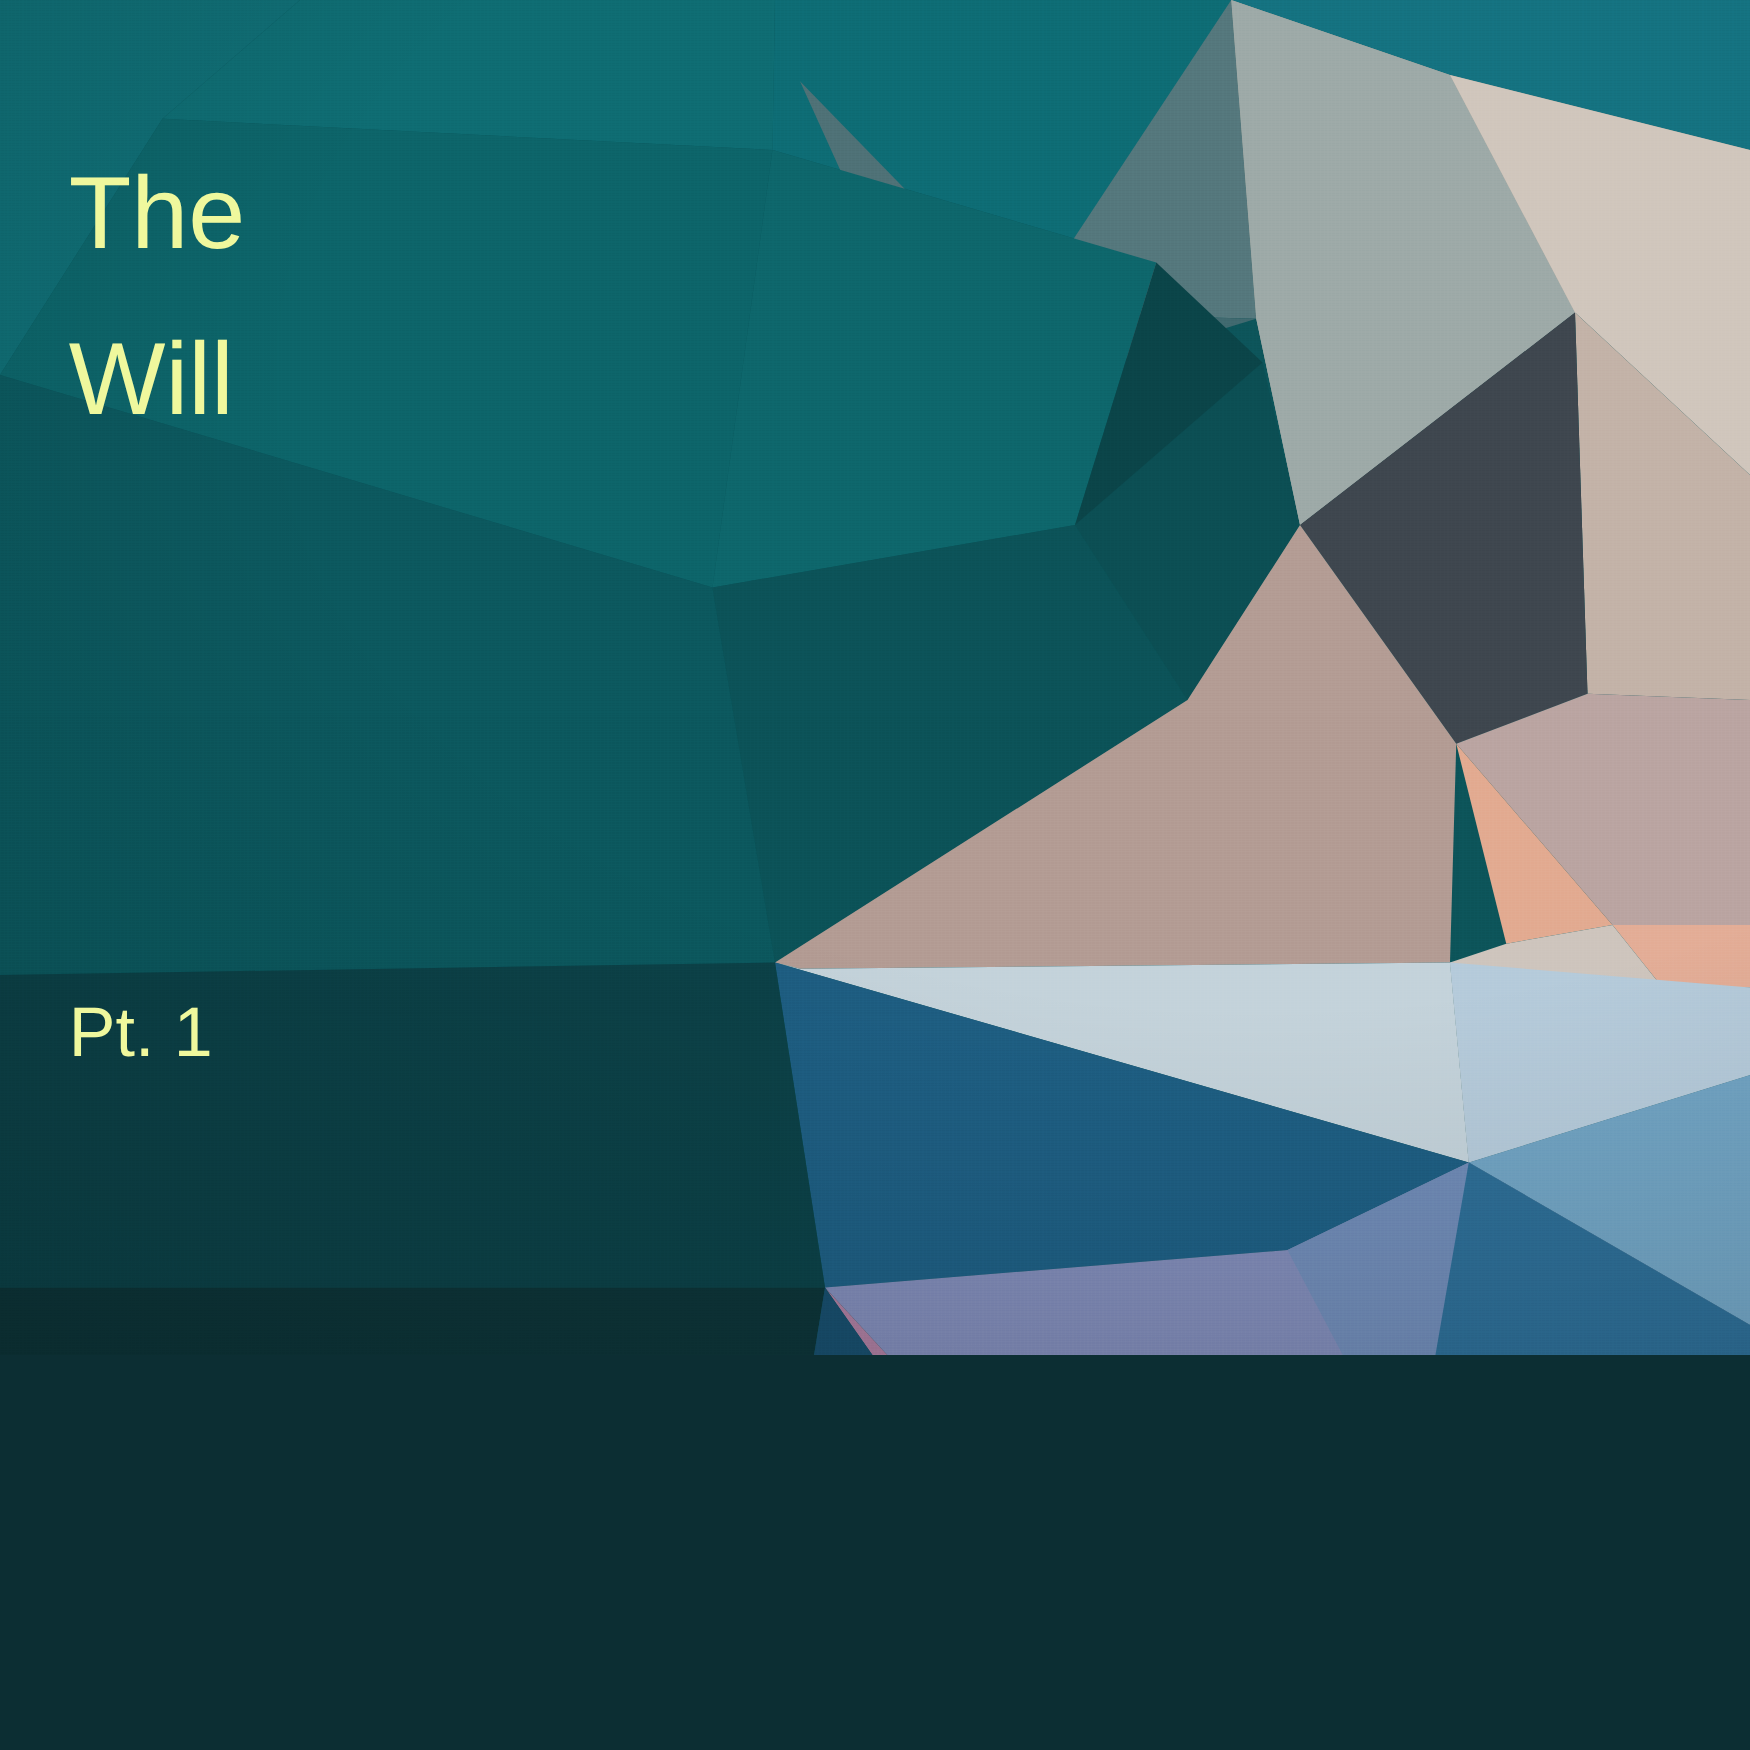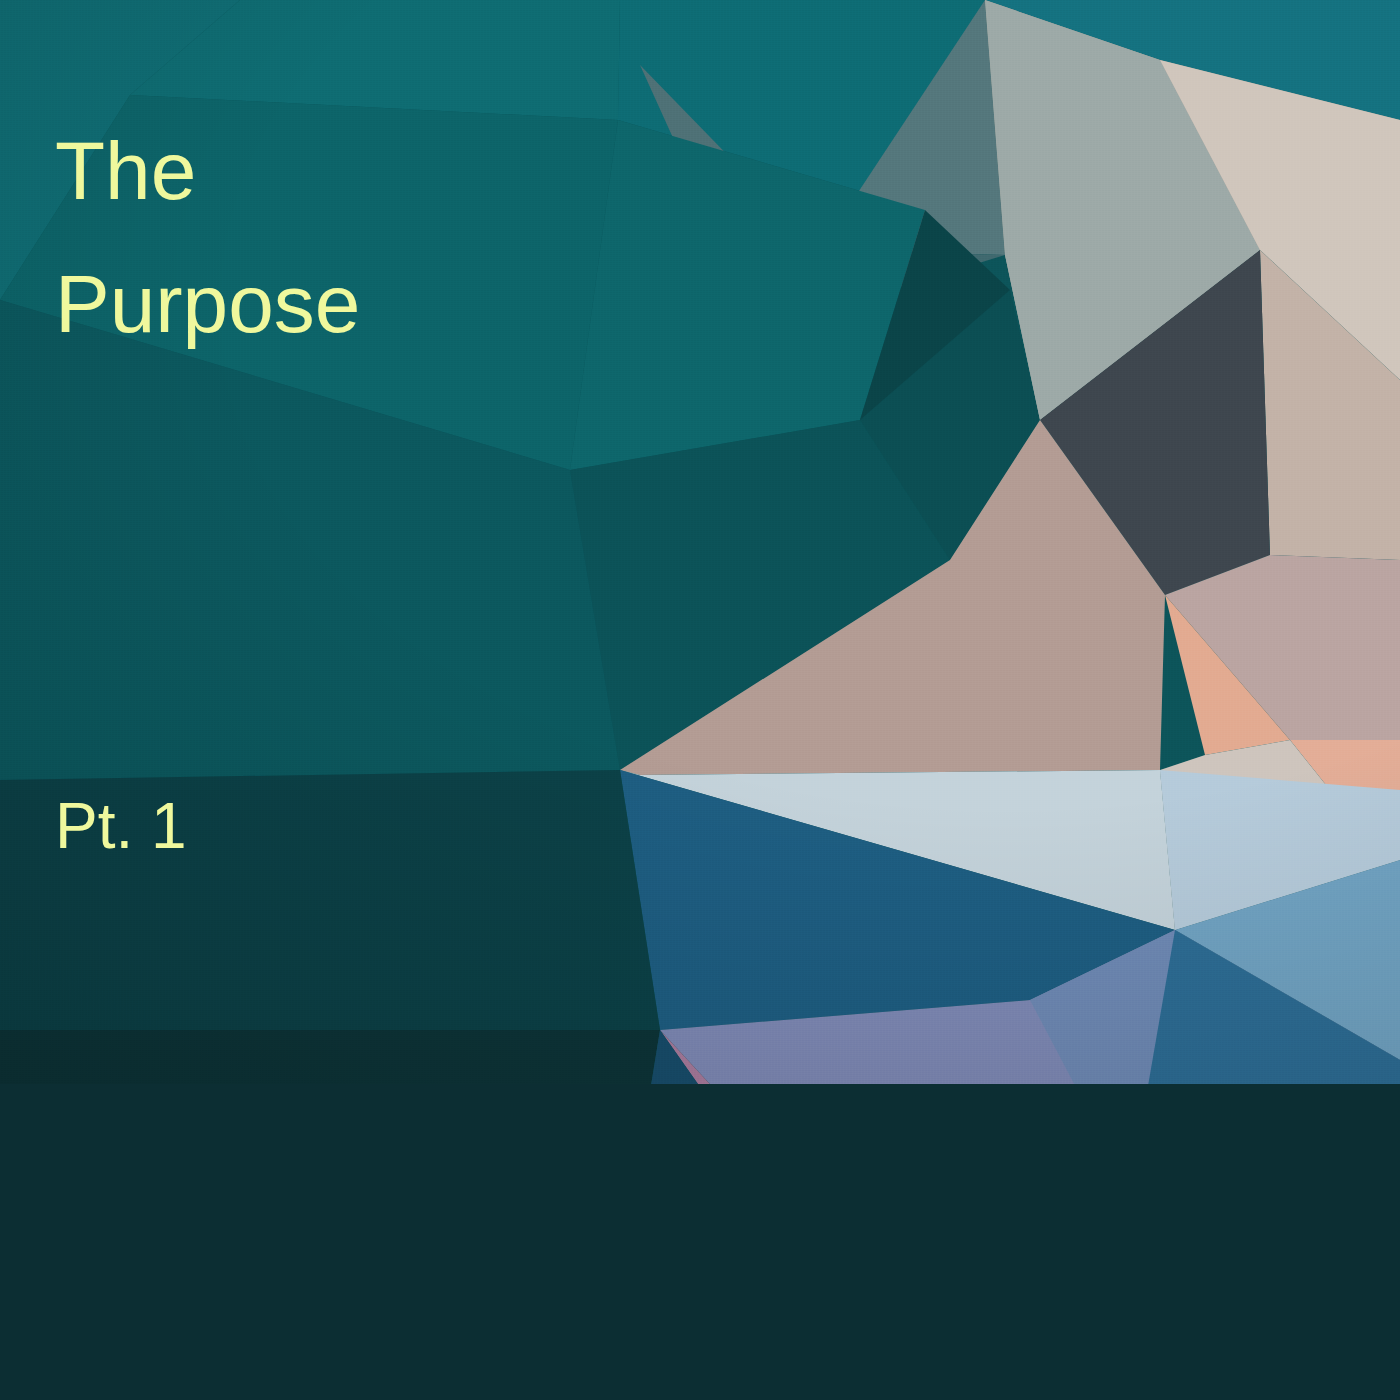--- a/index.html
+++ b/index.html
@@ -54,21 +54,21 @@
     font-weight: 400;
     white-space: nowrap;
   }
   #partblock {
     position: absolute;
     left: 55px;
     top: 770px;
   }
   .part-line {
     color: #eff89d;
-    font-size: 64px;
+    font-size: 56px;
     line-height: 112px;
     font-weight: 400;
     white-space: nowrap;
     text-align: right;
   }
 </style>
 </head>
 <body>
 
 <div id="cover">
@@ -136,20 +136,20 @@
         <polygon points="600,1400 900,1400 960,1345" fill="#3a76a0" shape-rendering="geometricPrecision"></polygon>
         <polygon points="900,1400 1020,1400 960,1345" fill="#2f6d98" shape-rendering="geometricPrecision"></polygon>
       </g>
   </svg>
 
   <div id="grain"></div>
   <div id="vignette"></div>
 
   <div id="titleblock">
     <div class="title-line">The</div>
-    <div class="title-line">Purpose</div>
+    <div class="title-line">Will</div>
   </div>
 
   <div id="partblock">
     <div class="part-line">Pt. 1</div>
   </div>
 
 </div>
 
 </body></html>

